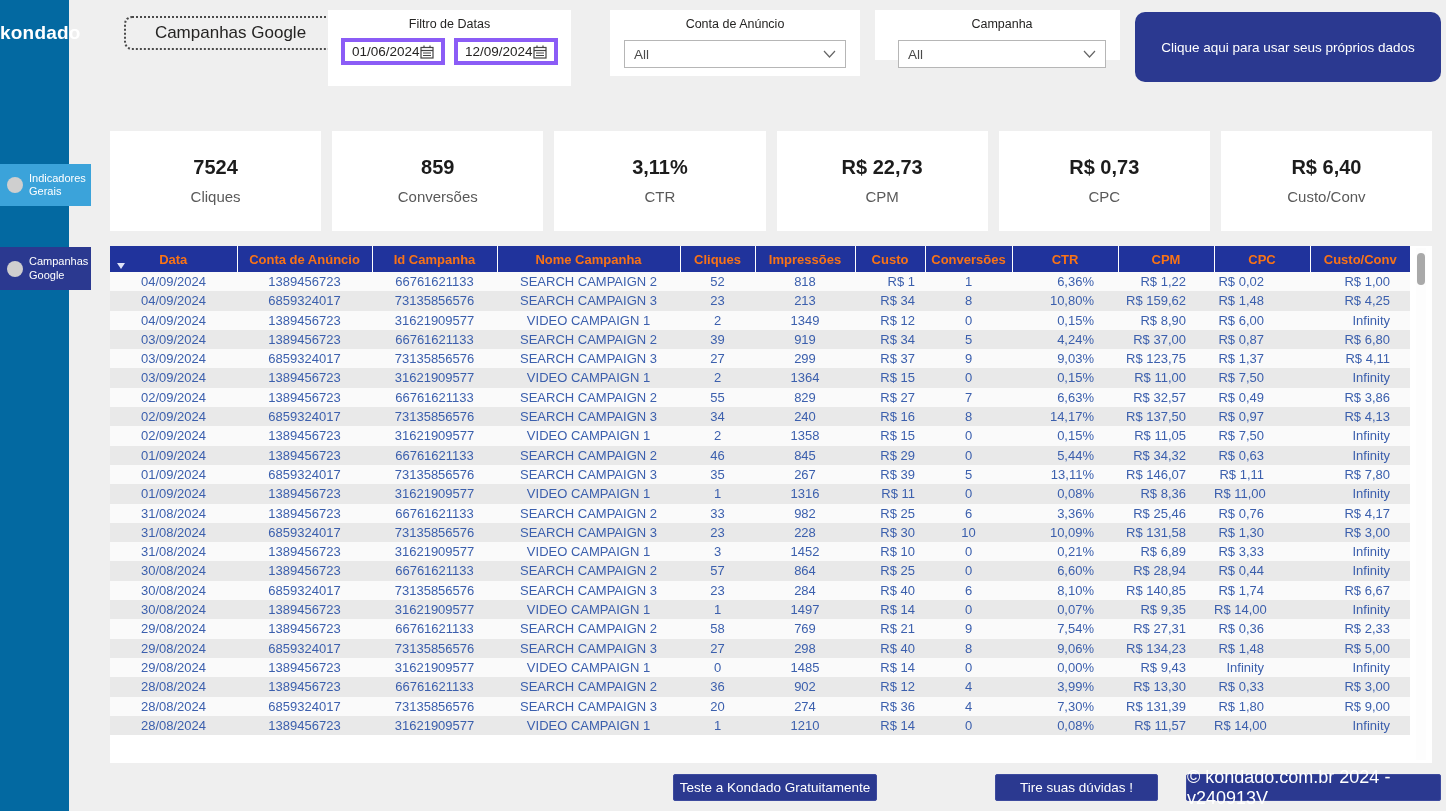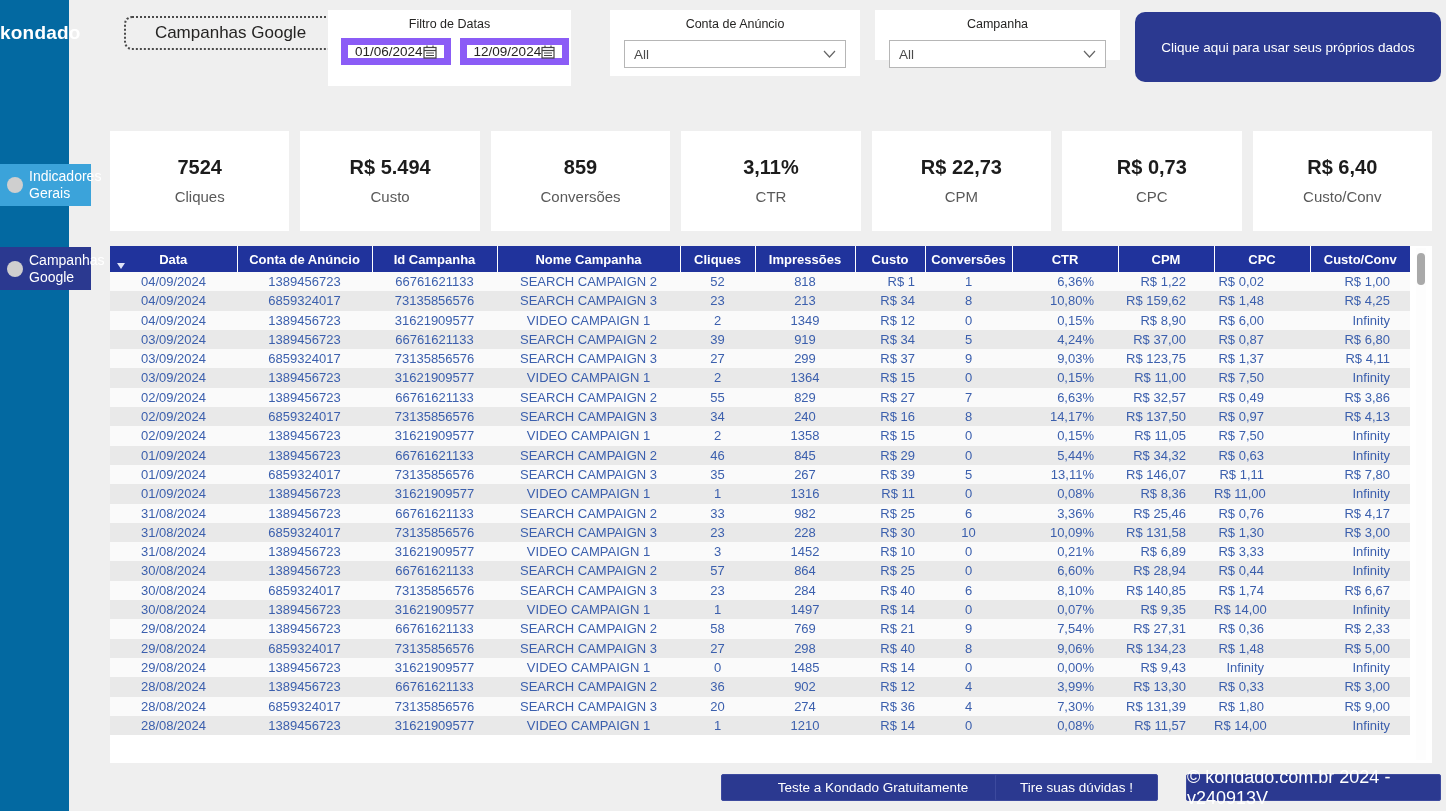--- a/index.html
+++ b/index.html
@@ -13,53 +13,53 @@
 
   
   .sidebar { position:absolute; left:0; top:0; width:69px; height:811px; background:#0369a1; }
   .logo { position:absolute; top:22px; left:0; width:100%; text-align:center;
           color:#fff; font-size:19px; font-weight:bold; letter-spacing:0.2px; }
   .nav-item { position:absolute; left:0; width:91px; display:flex; align-items:center;
               gap:6px; padding-left:7px; cursor:pointer; }
   .nav-light { top:164px; height:42px; background:#3ba3da; }
   .nav-dark  { top:247px; height:43px; background:#2b3990; }
   .nav-bullet { width:16px; height:16px; border-radius:50%; background:#cfcfcf; flex:0 0 16px; }
-  .nav-label { color:#fff; font-size:14px; line-height:1.2; }
+  .nav-label { color:#fff; font-size:11px; line-height:1.2; }
 
   
   .title-box { position:absolute; left:124px; top:16px; width:213px; height:34px;
                border:2px dotted #4a4a4a; border-radius:8px; display:flex; align-items:center;
                justify-content:center; font-size:17px; color:#252423; }
   .card { position:absolute; background:#fff; }
   .date-card { left:328px; top:10px; width:243px; height:76px; }
   .account-card { left:610px; top:10px; width:250px; height:66px; }
-  .campaign-card { left:875px; top:10px; width:245px; height:50px; }
+  .campaign-card { left:875px; top:10px; width:245px; height:50px;padding-left:9px; }
   .card-label { padding-top:7px; text-align:center; font-size:12.5px; color:#252423; }
   .date-inputs { display:flex; gap:9px; padding:0 13px; margin-top:7px; }
-  .date-input { flex:1; height:27px; border:7px solid #8b5cf6; background:#fff;
+  .date-input { flex:1; height:27px; border:4px solid #8b5cf6; background:#fff;
                 display:flex; align-items:center; justify-content:space-between;
                 padding:0 7px; font-size:13.5px; color:#252423; cursor:text; }
   .select-box { margin:9px 14px 0 14px; height:28px; border:1px solid #b6b6b6; background:#fff;
                 display:flex; align-items:center; justify-content:space-between;
                 padding:0 9px; font-size:13.5px; color:#4a4a4a; cursor:pointer; }
   .cta { position:absolute; left:1135px; top:12px; width:306px; height:70px;
          background:#2b3990; color:#fff; border:none; border-radius:10px;
          font-size:13.5px; font-family:"Liberation Sans",sans-serif; white-space:nowrap; cursor:pointer; }
 
   
   .kpi-row { position:absolute; left:110px; top:131px; width:1322px; height:100px;
              display:flex; gap:11px; }
   .kpi-card { flex:1; background:#fff; text-align:center; }
   .kpi-value { margin-top:25px; font-size:20px; font-weight:600; color:#1c1c1c; }
   .kpi-label { margin-top:9px; font-size:15px; color:#595959; }
 
   
   .table-panel { position:absolute; left:110px; top:246px; width:1322px; height:517px; background:#fff; }
   table.data-table { border-collapse:collapse; table-layout:fixed; width:1300px; }
-  .data-table thead th { background:#20339c; color:#ffffff; font-size:13px; font-weight:bold;
+  .data-table thead th { background:#20339c; color:#f97316; font-size:13px; font-weight:bold;
                          height:26px; border-right:1px solid #fff; position:relative;
                          text-align:center; overflow:hidden; white-space:nowrap; cursor:pointer; }
   .data-table thead th:last-child { border-right:none; }
   .sort-arrow { position:absolute; left:7px; bottom:3px; width:0; height:0;
                 border-left:4.5px solid transparent; border-right:4.5px solid transparent;
                 border-top:6px solid #dfe3f7; }
   .data-table tbody tr { height:19.3px; }
   .data-table tbody tr:nth-child(odd) { background:#fafafa; }
   .data-table tbody tr:nth-child(even) { background:#e9e9e9; }
   .data-table tbody td { font-size:13px; color:#3b5fad; text-align:center;
@@ -71,21 +71,21 @@
   .data-table tbody td:nth-child(12) { text-align:right; padding-right:20px; }
   .scroll-track { position:absolute; left:1306px; top:2px; width:10px; height:512px; background:#fdfdfd; }
   .scroll-thumb { position:absolute; left:1px; top:5px; width:8px; height:32px;
                   background:#a9a9a9; border-radius:4px; cursor:grab; }
 
   
   .footer-btn { position:absolute; top:774px; height:27px; background:#2b3990; color:#fff;
                 border:1px solid #3d4a9e; border-radius:2px; font-size:13.5px;
                 font-family:"Liberation Sans",sans-serif; display:flex; align-items:center;
                 justify-content:center; cursor:pointer; }
-  .btn-test { left:721px; width:304px; }
+  .btn-test { left:673px; width:204px; }
   .btn-questions { left:995px; width:163px; }
   .btn-copyright { left:1186px; width:255px; font-size:18px; }
 
   .icon-svg { display:block; flex:0 0 auto; }
 </style>
 </head>
 <body>
 
 <div class="sidebar">
   <div class="logo">kondado</div>
@@ -148,24 +148,20 @@
     </svg>
   </div>
 </div>
 
 <button class="cta">Clique aqui para usar seus próprios dados</button>
 
 <div class="kpi-row">
     <div class="kpi-card">
       <div class="kpi-value">7524</div>
       <div class="kpi-label">Cliques</div>
-    </div>
-    <div class="kpi-card">
-      <div class="kpi-value">R$ 5.494</div>
-      <div class="kpi-label">Custo</div>
     </div>
     <div class="kpi-card">
       <div class="kpi-value">859</div>
       <div class="kpi-label">Conversões</div>
     </div>
     <div class="kpi-card">
       <div class="kpi-value">3,11%</div>
       <div class="kpi-label">CTR</div>
     </div>
     <div class="kpi-card">

